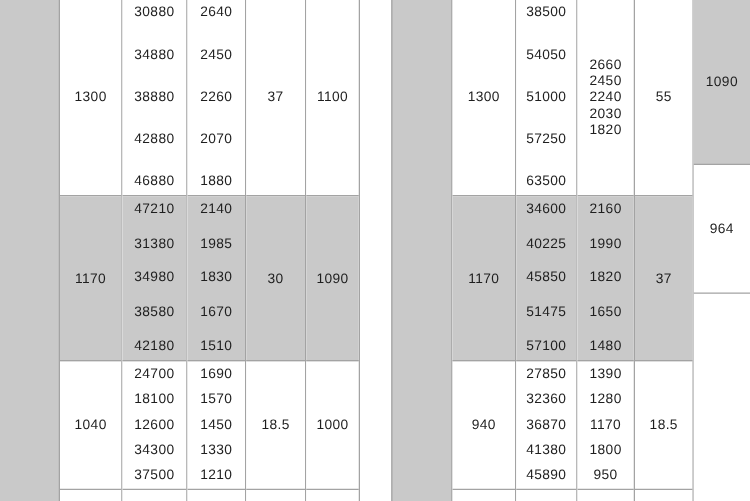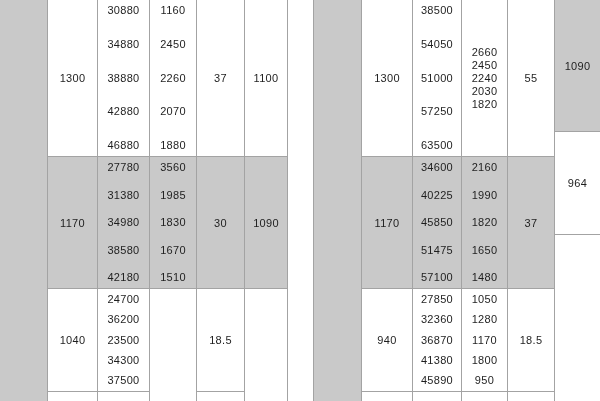--- a/index.html
+++ b/index.html
@@ -49,58 +49,66 @@
       </div>
       <div class="col c3">
         <div class="cell g1 values">
           <div class="val">30880</div>
           <div class="val">34880</div>
           <div class="val">38880</div>
           <div class="val">42880</div>
           <div class="val">46880</div>
         </div>
         <div class="cell g2 shaded values">
-          <div class="val">27780</div>
+          <div class="val">47210</div>
           <div class="val">31380</div>
           <div class="val">34980</div>
           <div class="val">38580</div>
           <div class="val">42180</div>
         </div>
         <div class="cell g3 values">
           <div class="val">24700</div>
-          <div class="val">36200</div>
-          <div class="val">23500</div>
+          <div class="val">18100</div>
+          <div class="val">12600</div>
           <div class="val">34300</div>
           <div class="val">37500</div>
         </div>
       </div>
       <div class="col c4">
         <div class="cell g1 values">
-          <div class="val">1160</div>
+          <div class="val">2640</div>
           <div class="val">2450</div>
           <div class="val">2260</div>
           <div class="val">2070</div>
           <div class="val">1880</div>
         </div>
         <div class="cell g2 shaded values">
-          <div class="val">3560</div>
+          <div class="val">2140</div>
           <div class="val">1985</div>
           <div class="val">1830</div>
           <div class="val">1670</div>
           <div class="val">1510</div>
+        </div>
+        <div class="cell g3 values">
+          <div class="val">1690</div>
+          <div class="val">1570</div>
+          <div class="val">1450</div>
+          <div class="val">1330</div>
+          <div class="val">1210</div>
         </div>
       </div>
       <div class="col c5">
         <div class="cell g1">37</div>
         <div class="cell g2 shaded">30</div>
         <div class="cell g3">18.5</div>
       </div>
       <div class="col c6">
         <div class="cell g1">1100</div>
         <div class="cell g2 shaded">1090</div>
+        <div class="cell g3">1000</div>
       </div>
     </div>
   <div class="rate-table t-right">
       <div class="col c1 header-col"></div>
       <div class="col c2">
         <div class="cell g1">1300</div>
         <div class="cell g2 shaded">1170</div>
         <div class="cell g3">940</div>
       </div>
       <div class="col c3">
@@ -137,21 +145,21 @@
           </div>
         </div>
         <div class="cell g2 shaded values">
           <div class="val">2160</div>
           <div class="val">1990</div>
           <div class="val">1820</div>
           <div class="val">1650</div>
           <div class="val">1480</div>
         </div>
         <div class="cell g3 values">
-          <div class="val">1050</div>
+          <div class="val">1390</div>
           <div class="val">1280</div>
           <div class="val">1170</div>
           <div class="val">1800</div>
           <div class="val">950</div>
         </div>
       </div>
       <div class="col c5">
         <div class="cell g1">55</div>
         <div class="cell g2 shaded">37</div>
         <div class="cell g3">18.5</div>

